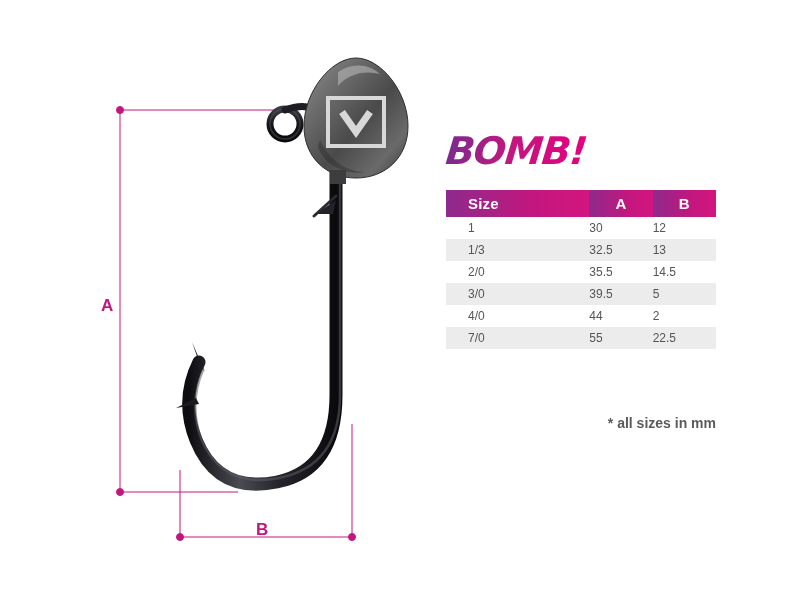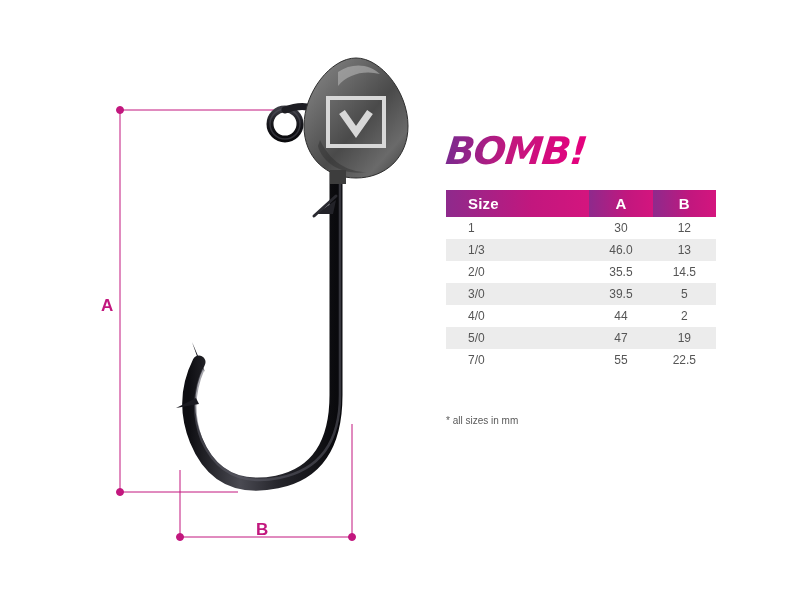--- a/index.html
+++ b/index.html
@@ -86,40 +86,41 @@
     color: #ffffff;
     font-weight: bold;
     font-size: 15px;
     padding: 5px 0 5px 0;
     text-align: center;
     letter-spacing: 0.2px;
   }
   table.size-table th.col-size { text-align: left; padding-left: 22px; }
   table.size-table td {
     padding: 4px 0;
-    text-align: center;
+    text-align: left;
     font-size: 12px;
     color: #555555;
   }
   table.size-table td.col-size {
     text-align: left;
     padding-left: 22px;
     color: #555555;
   }
   table.size-table tbody tr:nth-child(odd) { background: #ffffff; }
   table.size-table tbody tr:nth-child(even) { background: #ececec; }
 
   .footnote {
     position: absolute;
     left: 6px;
     top: 415px;
     width: 270px;
-    font-size: 10px;
+    text-align: right;
+    font-size: 14px;
     color: #5a5a5a;
-    font-weight: normal;
+    font-weight: bold;
   }
 </style>
 </head>
 <body>
 
 <div class="page">
 
   <div class="diagram">
     <svg width="440" height="600" viewBox="0 0 440 600">
       <defs>
@@ -211,44 +212,39 @@
         </tr>
       </thead>
       <tbody>
         <tr>
           <td class="col-size">1</td>
           <td>30</td>
           <td>12</td>
         </tr>
         <tr>
           <td class="col-size">1/3</td>
-          <td>46.0</td>
+          <td>32.5</td>
           <td>13</td>
         </tr>
         <tr>
           <td class="col-size">2/0</td>
           <td>35.5</td>
           <td>14.5</td>
         </tr>
         <tr>
           <td class="col-size">3/0</td>
           <td>39.5</td>
           <td>5</td>
         </tr>
         <tr>
           <td class="col-size">4/0</td>
           <td>44</td>
           <td>2</td>
         </tr>
         <tr>
-          <td class="col-size">5/0</td>
-          <td>47</td>
-          <td>19</td>
-        </tr>
-        <tr>
           <td class="col-size">7/0</td>
           <td>55</td>
           <td>22.5</td>
         </tr>
       </tbody>
     </table>
 
     <div class="footnote">* all sizes in mm</div>
   </div>
 

